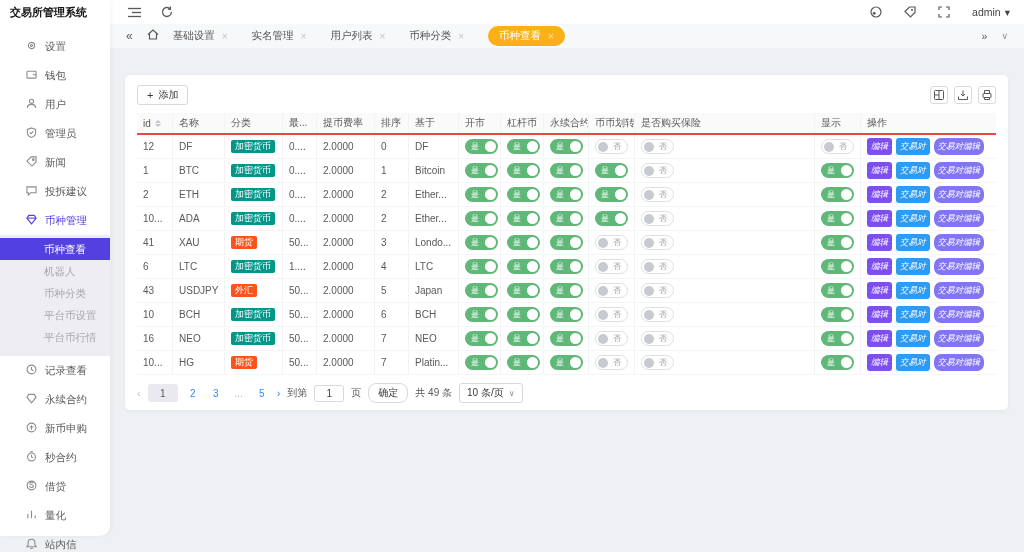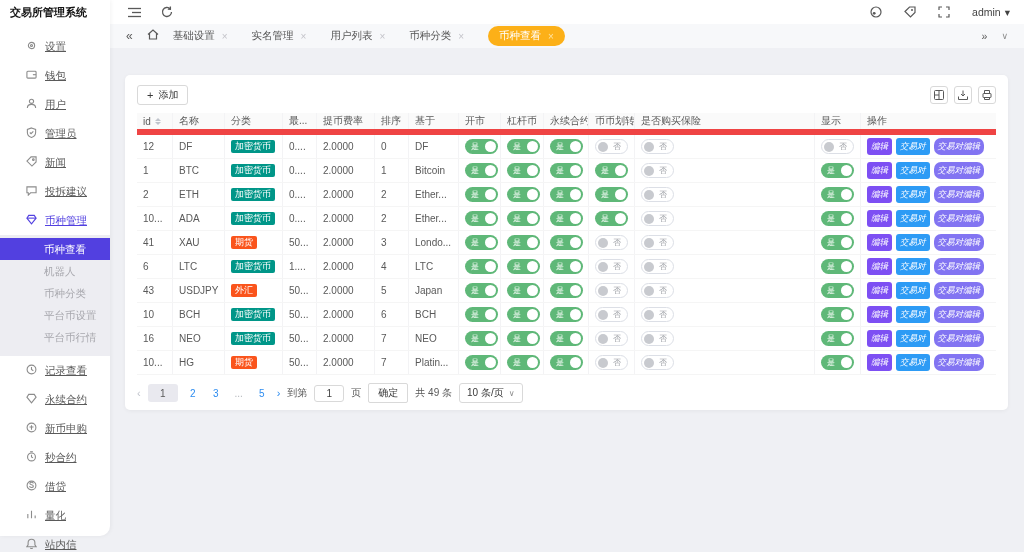--- a/index.html
+++ b/index.html
@@ -5,21 +5,21 @@
   * { box-sizing: border-box; margin:0; padding:0; }
   html,body { width:1024px; height:552px; overflow:hidden; }
   body { background:#eff0f4; font-family:"Liberation Sans",sans-serif; position:relative; color:#595959; }
 
   
   .sidebar { position:absolute; left:0; top:0; width:110px; height:536px; background:#fff;
              border-radius:0 0 10px 0; box-shadow:1px 0 4px rgba(0,0,0,.05); z-index:5; }
   .logo { height:24px; line-height:24px; padding-left:10px; font-weight:bold; font-size:11px; color:#141414; white-space:nowrap; }
   .menu { padding-top:8px; }
   .menu-item { height:29px; display:flex; align-items:center; gap:8px; padding-left:26px;
-               font-size:10.5px; color:#5a5a5a; cursor:pointer; white-space:nowrap;text-decoration:underline; }
+               font-size:10.5px; color:#5a5a5a; cursor:pointer; white-space:nowrap; }
   .menu-item svg { stroke:#8c8c8c; }
   .menu-item.accent { color:var(--accent); }
   .menu-item.accent svg { stroke:var(--accent); }
   .submenu { background:#ededf2; padding:3px 0 8px; }
   .submenu-item { height:22px; line-height:22px; padding-left:44px; font-size:10.5px; color:#a8a8ae; cursor:pointer; white-space:nowrap; }
   .submenu-item.active { background:var(--accent); color:#fff; }
 
   
   .main { position:absolute; left:110px; top:0; width:914px; height:552px; }
   .topbar { height:24px; background:#fff; display:flex; align-items:center; padding:0 14px 0 18px; }
@@ -39,21 +39,21 @@
   
   .card { position:absolute; left:15px; top:75px; width:883px; height:335px; background:#fff;
           border-radius:5px; box-shadow:0 1px 4px rgba(0,0,0,.05); padding:10px 12px; }
   .card-top { display:flex; justify-content:space-between; align-items:center; margin-bottom:8px; }
   .add-btn { height:20px; border:1px solid #d9d9d9; border-radius:3px; background:#fff; font-size:10px;
              color:#383838; display:inline-flex; align-items:center; gap:5px; padding:0 9px; cursor:pointer; }
   .tool-btns { display:flex; gap:6px; }
   .tool-btn { width:18px; height:18px; border:1px solid #d9d9d9; border-radius:3px; background:#fff;
               display:flex; align-items:center; justify-content:center; cursor:pointer; }
 
-  .thead { display:flex; background:#fafafa; height:22px; border-bottom:6px solid #ef4444; font-size:10px; color:#595959; }
+  .thead { display:flex; background:#fafafa; height:22px; border-bottom:2px solid #ef4444; font-size:10px; color:#595959; }
   .tr { display:flex; height:24px; border-bottom:1px solid #f5f5f5; font-size:10px; color:#595959; }
   .th,.td { padding:0 6px; border-right:1px solid #f3f3f5; display:flex; align-items:center; overflow:hidden; white-space:nowrap; flex:0 0 auto; }
   .th:last-child,.td:last-child { border-right:none; flex:1 1 auto; }
   .sort { display:inline-flex; flex-direction:column; margin-left:4px; gap:1px; cursor:pointer; }
   .sort i { width:0; height:0; border-left:3px solid transparent; border-right:3px solid transparent; }
   .sort .up { border-bottom:3.5px solid #c0c4cc; }
   .sort .dn { border-top:3.5px solid #c0c4cc; }
 
   .badge { color:#fff; border-radius:2px; padding:1.5px 4px; font-size:9px; line-height:1.2; }
   .badge-teal { background:var(--badge-teal); }
@@ -73,21 +73,21 @@
   .op-2 { background:var(--btn-pair-edit);border-radius:7px; }
 
   
   .pager { display:flex; align-items:center; gap:7px; font-size:10px; color:#595959; margin-top:8px; }
   .pg-arrow { color:#c0c4cc; font-size:11px; cursor:pointer; }
   .pg-arrow.enabled { color:var(--link); }
   .page-num { min-width:16px; height:18px; display:flex; align-items:center; justify-content:center; color:var(--link); cursor:pointer; }
   .page-num.dots { color:#b5b8bd; }
   .page-num.current { background:#e9e9ef; border-radius:3px; color:#595959; min-width:30px; }
   .jump-input { width:30px; height:17px; border:1px solid #d9d9d9; border-radius:3px; text-align:center; font-size:10px; color:#404040; }
-  .confirm-btn { border:1px solid #d9d9d9; border-radius:2px; background:#fff; padding:2px 9px; font-size:10px; color:#383838; cursor:pointer; }
+  .confirm-btn { border:1px solid #d9d9d9; border-radius:8px; background:#fff; padding:2px 9px; font-size:10px; color:#383838; cursor:pointer; }
   .size-select { border:1px solid #d9d9d9; border-radius:3px; padding:2px 7px; font-size:10px; display:flex; align-items:center; gap:5px; cursor:pointer; color:#383838; }
   svg { flex:none; }
 </style>
 </head>
 <body>
 
 <div class="sidebar">
   <div class="logo">交易所管理系统</div>
   <nav class="menu" id="menu">
       <div class="menu-item">

